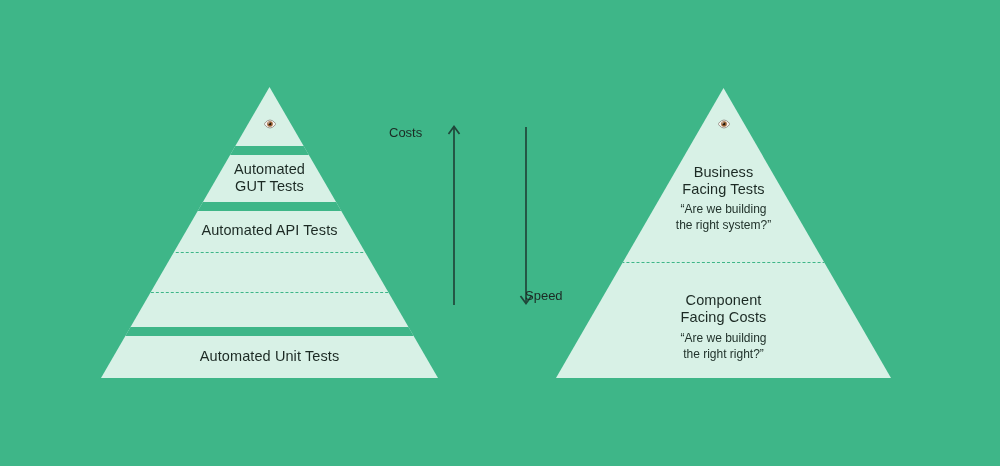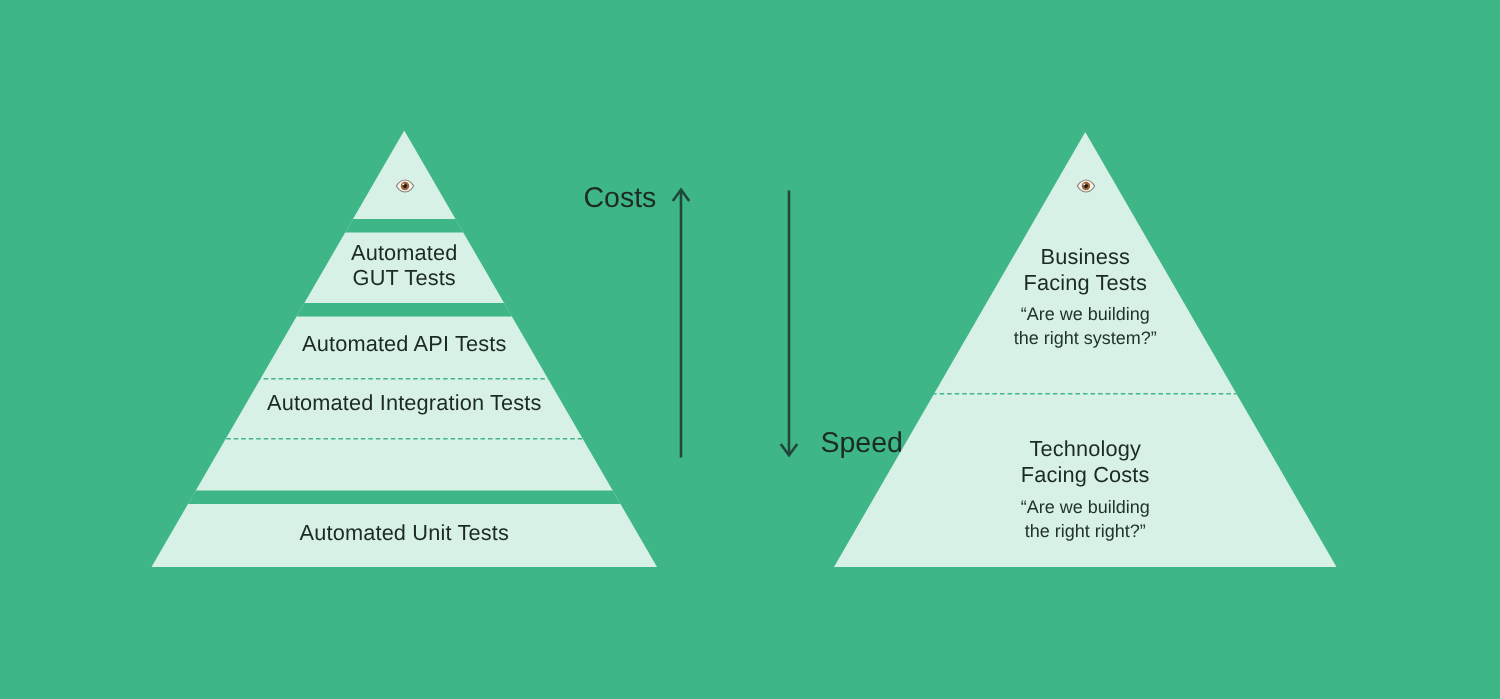--- a/index.html
+++ b/index.html
@@ -52,25 +52,25 @@
     white-space:nowrap;
   }
   .eye{
     position:absolute;left:50%;transform:translateX(-50%);
     width:14px;height:10px;line-height:0;
   }
 
   
   .axis-label{
     position:absolute;
-    font-size:19px;line-height:17px;
+    font-size:13px;line-height:17px;
     white-space:nowrap;
   }
   .axis-label.costs{left:389px;top:124px;}
-  .axis-label.speed{left:547px;top:287px;}
+  .axis-label.speed{left:525px;top:287px;}
   .arrows{position:absolute;left:445px;top:119px;width:95px;height:194px;}
   .arrows path{stroke:var(--arrow);stroke-width:1.7;fill:none;}
 </style>
 </head>
 <body>
 
 <div class="canvas">
 
   <div class="pyramid pyramid-left">
 
@@ -88,21 +88,20 @@
         <circle cx="14" cy="10" r="2.6" fill="#22170e"></circle>
         <circle cx="11.8" cy="7.8" r="1.3" fill="#ffffff"></circle>
       </svg>
     </span>
 
     <div class="layer-label" style="top:74px">
       <div>Automated</div>
       <div>GUT Tests</div>
     </div>
     <div class="layer-label" style="top:135px">Automated API Tests</div>
-    <div class="layer-label" style="top:174px">Automated Integration Tests</div>
     <div class="layer-label" style="top:261px">Automated Unit Tests</div>
   </div>
 
   <div class="axis-label costs">Costs</div>
 
   <svg class="arrows" viewBox="0 0 95 194" aria-hidden="true">
 
     <path d="M9 9 L9 186"></path>
     <path d="M3.5 15 L9 7.5 L14.5 15"></path>
 
@@ -127,21 +126,21 @@
     <div class="layer-label" style="top:76px">
       <div>Business</div>
       <div>Facing Tests</div>
     </div>
     <div class="quote-label" style="top:114px">
       <div>“Are we building</div>
       <div>the right system?”</div>
     </div>
 
     <div class="layer-label" style="top:204px">
-      <div>Technology</div>
+      <div>Component</div>
       <div>Facing Costs</div>
     </div>
     <div class="quote-label" style="top:243px">
       <div>“Are we building</div>
       <div>the right right?”</div>
     </div>
   </div>
 
 </div>
 

